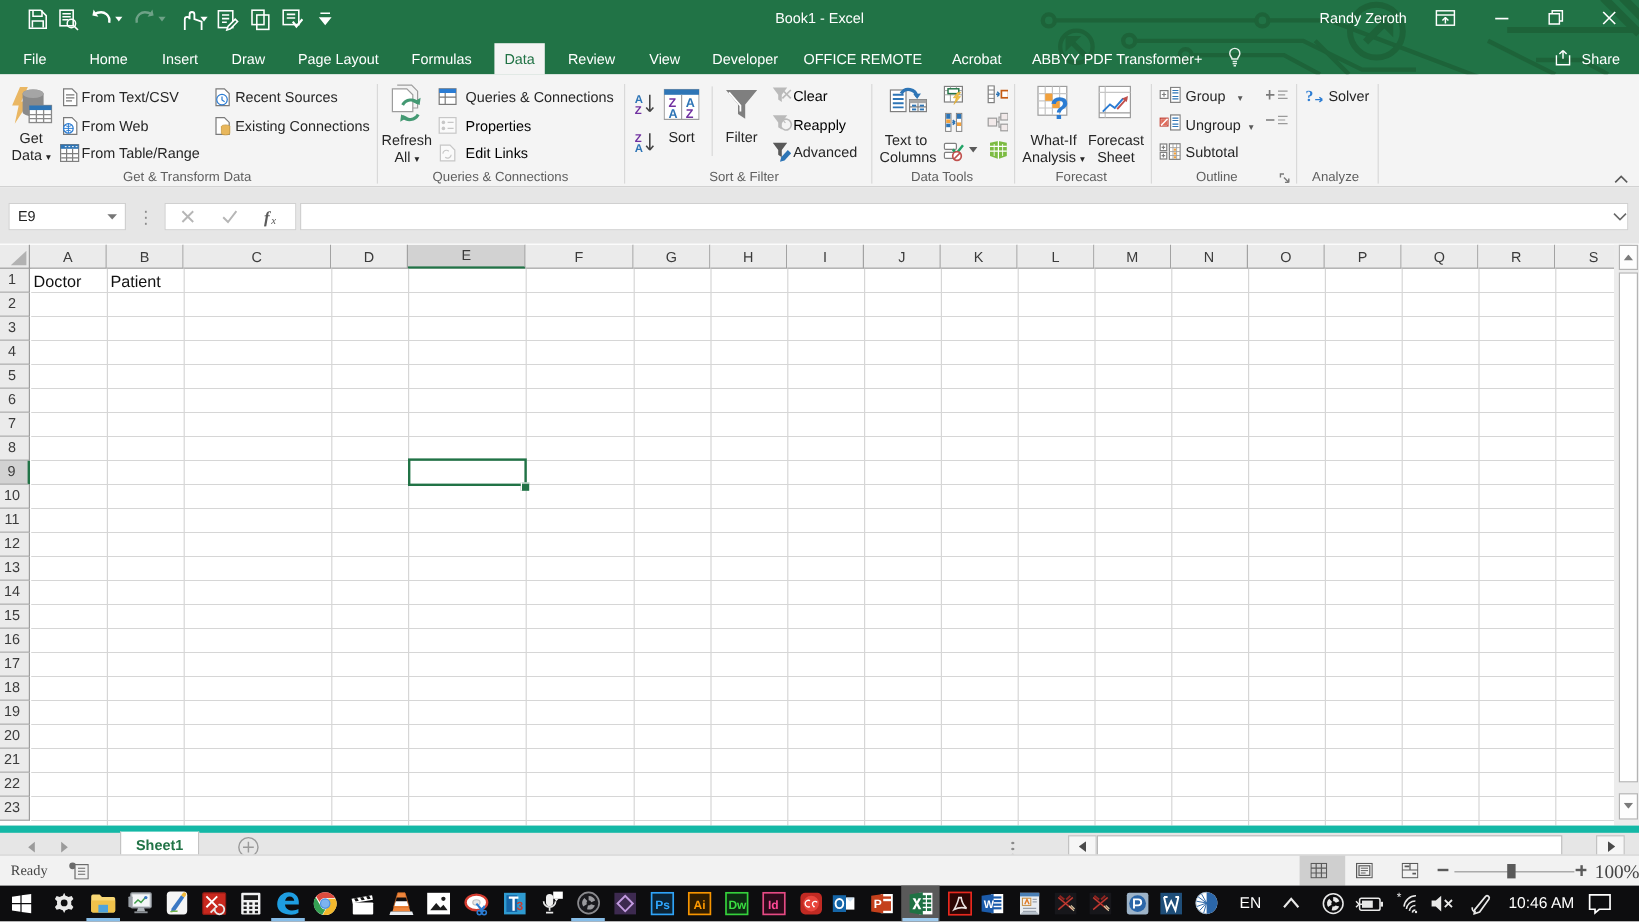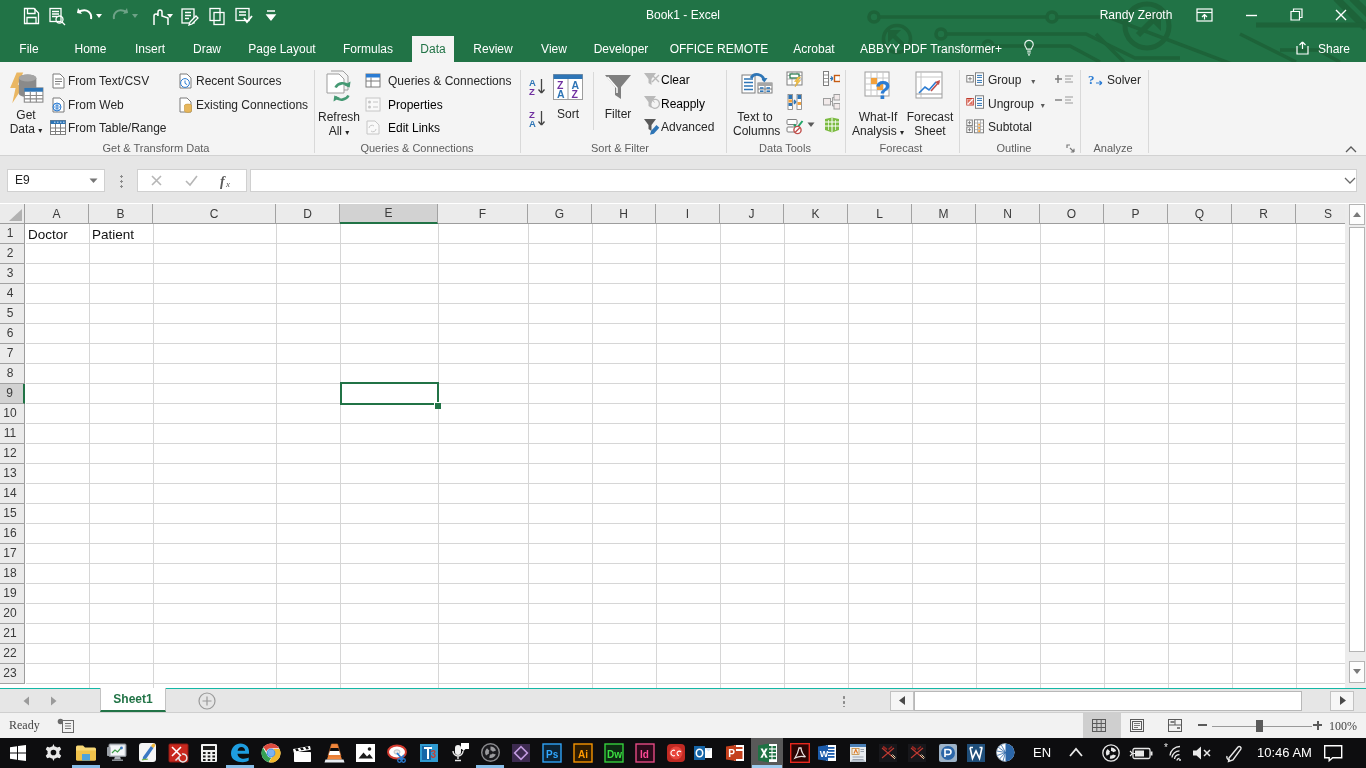--- a/index.html
+++ b/index.html
@@ -27,21 +27,21 @@
 
 #sheet { left:0; top:204px; width:1366px; height:484px; background:#fff; }
 .colhdr { position:absolute; top:0; height:20px; background:#ebebeb; border-right:1px solid #a2a2a2; border-bottom:1px solid #9d9d9d; font-size:12px; color:#3b3b3b; text-align:center; line-height:20px; }
 .colhdr.selc { background:#d2d2d2; border-bottom:2px solid #217346; line-height:18px; }
 .rowhdr { position:absolute; left:0; width:25px; height:20px; background:#ebebeb; border-right:1px solid #9d9d9d; border-bottom:1px solid #a2a2a2; font-size:12px; color:#3b3b3b; text-align:center; line-height:19px; padding-right:4px; }
 .rowhdr.selr { background:#d2d2d2; border-right:2px solid #217346; }
 .vline { position:absolute; width:1px; background:#d6d6d6; top:20px; height:464px; }
 #hlines { position:absolute; left:26px; top:20px; width:1319px; height:464px;
   background-image:repeating-linear-gradient(to bottom, transparent 0 19px, #d6d6d6 19px 20px); }
 
-#tabbar { left:0; top:688px; width:1366px; height:24px; background:#e6e6e6; border-top:1px solid #14b8a6; }
+#tabbar { left:0; top:688px; width:1366px; height:24px; background:#e6e6e6; border-top:6px solid #14b8a6; }
 #statusbar { left:0; top:712px; width:1366px; height:26px; background:#f2f2f2; border-top:1px solid #cfcfcf;font-family:Liberation Serif, serif; }
 #taskbar { left:0; top:738px; width:1366px; height:30px; background:#0d0d0f; }
 .tbtxt { position:absolute; color:#fff; font-size:13px; }
 </style>
 </head>
 <body>
 <div id="stage">
   <div class="abs" id="titlebar"></div>
   <div class="abs" id="tabrow"></div>
 
@@ -575,21 +575,21 @@
     <svg class="abs" style="left:1168px;top:6px;width:14px;height:13px" viewBox="0 0 14 13">
       <rect x="0.5" y="0.5" width="13" height="12" fill="none" stroke="#5a5a5a"></rect>
       <path d="M0.5 6 h13 M7 0.5 V6" stroke="#5a5a5a" fill="none"></path>
       <path d="M2.5 3 h4 M9 9 h3" stroke="#5a5a5a" stroke-width="1.6"></path>
     </svg>
     <div class="abs" style="left:1198px;top:11px;width:9px;height:2px;background:#5a5a5a"></div>
     <div class="abs" style="left:1212px;top:12.5px;width:100px;height:1px;background:#9a9a9a"></div>
     <div class="abs" style="left:1256px;top:7px;width:7px;height:12px;background:#5a5a5a"></div>
     <div class="abs" style="left:1313px;top:11px;width:9px;height:2px;background:#5a5a5a"></div>
     <div class="abs" style="left:1316.5px;top:7.5px;width:2px;height:9px;background:#5a5a5a"></div>
-    <div class="abs" style="left:1329px;top:6px;font-size:12px;color:#444">100%</div>
+    <div class="abs" style="left:1329px;top:6px;font-size:16px;color:#444">100%</div>
   </div>
   <div class="abs" id="taskbar">
     <div class="abs" style="left:751px;top:0;width:32px;height:30px;background:#595959"></div>
     <div class="abs" style="left:72px;top:27px;width:28px;height:3px;background:#87bde8"></div>
     <div class="abs" style="left:226px;top:27px;width:28px;height:3px;background:#87bde8"></div>
     <div class="abs" style="left:476px;top:27px;width:28px;height:3px;background:#87bde8"></div>
     <div class="abs" style="left:752px;top:27px;width:30px;height:3px;background:#9fcbee"></div>
     <svg class="abs" style="left:0;top:0;width:1366px;height:30px" viewBox="0 0 1366 30">
 
       <g transform="translate(10,7)">

